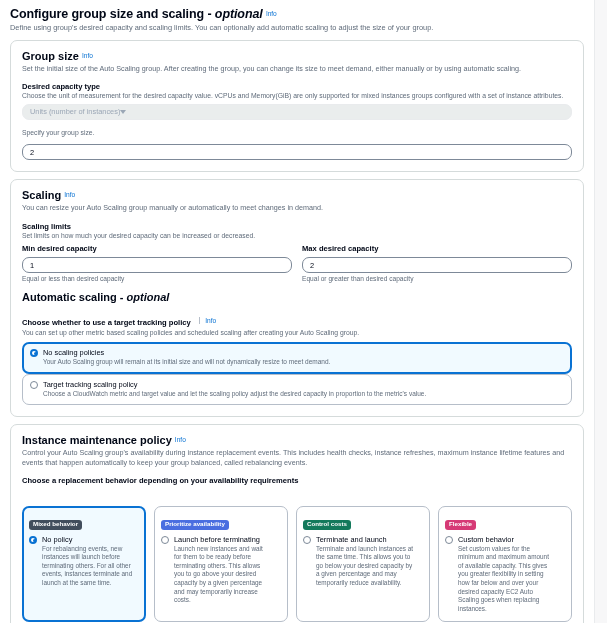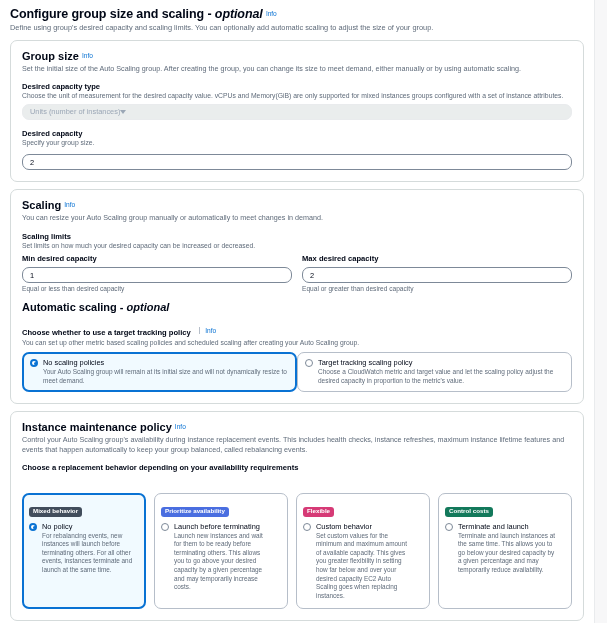--- a/index.html
+++ b/index.html
@@ -112,21 +112,21 @@
   .two-col > div { flex: 1; }
 
   
   .sub-head {
     font-size: 11px; font-weight: bold; color: #000716;
     margin: 0 0 8px 0;
   }
   .sub-head .opt { font-style: italic; }
 
   
-  .tile-row { display: flex; margin-top: 4px; }
+  .tile-row { display: flex; margin-top: 4px; flex-direction: column; }
   .tile {
     flex: 1;
     border: 1px solid #b6bec9;
     border-radius: 7px;
     background: #ffffff;
     padding: 5px 7px 6px 7px;
     display: flex; gap: 5px; align-items: flex-start;
   }
   .tile.selected {
     border: 2px solid #0972d3;
@@ -214,21 +214,20 @@
       <div class="field">
         <label class="flabel">Desired capacity type</label>
         <span class="fdesc">Choose the unit of measurement for the desired capacity value. vCPUs and Memory(GiB) are only supported for mixed instances groups configured with a set of instance attributes.</span>
         <div class="select">
           <span>Units (number of instances)</span>
           <span class="caret"></span>
         </div>
       </div>
 
       <div class="field">
-        <label class="flabel">Desired capacity</label>
         <span class="fdesc">Specify your group size.</span>
         <input class="input" type="text" value="2" style="">
       </div>
     </section>
 
     <section class="panel">
       <h2 class="panel-title">
         <span>Scaling</span>
         <a class="info" href="#">Info</a>
       </h2>
@@ -306,40 +305,40 @@
           <div class="mp-body">
             <span class="radio"></span>
             <span>
               <span class="mp-title">Launch before terminating</span>
               <span class="mp-desc">Launch new instances and wait for them to be ready before terminating others. This allows you to go above your desired capacity by a given percentage and may temporarily increase costs.</span>
             </span>
           </div>
         </div>
 
         <div class="mp-card">
+          <span class="badge" style="background: rgb(19, 121, 91);">Control costs</span>
+          <div class="mp-body">
+            <span class="radio"></span>
+            <span>
+              <span class="mp-title">Terminate and launch</span>
+              <span class="mp-desc">Terminate and launch instances at the same time. This allows you to go below your desired capacity by a given percentage and may temporarily reduce availability.</span>
+            </span>
+          </div>
+        </div>
+
+        <div class="mp-card">
           <span class="badge" style="background: rgb(214, 58, 118);">Flexible</span>
           <div class="mp-body">
             <span class="radio"></span>
             <span>
               <span class="mp-title">Custom behavior</span>
               <span class="mp-desc">Set custom values for the minimum and maximum amount of available capacity. This gives you greater flexibility in setting how far below and over your desired capacity EC2 Auto Scaling goes when replacing instances.</span>
             </span>
           </div>
         </div>
-
-        <div class="mp-card">
-          <span class="badge" style="background: rgb(19, 121, 91);">Control costs</span>
-          <div class="mp-body">
-            <span class="radio"></span>
-            <span>
-              <span class="mp-title">Terminate and launch</span>
-              <span class="mp-desc">Terminate and launch instances at the same time. This allows you to go below your desired capacity by a given percentage and may temporarily reduce availability.</span>
-            </span>
-          </div>
-        </div>
       </div>
     </section>
 
     <section class="panel">
       <h2 class="panel-title" style="margin-bottom:5px;">Additional capacity settings</h2>
 
     </section>
 
   </div>
 </div>

